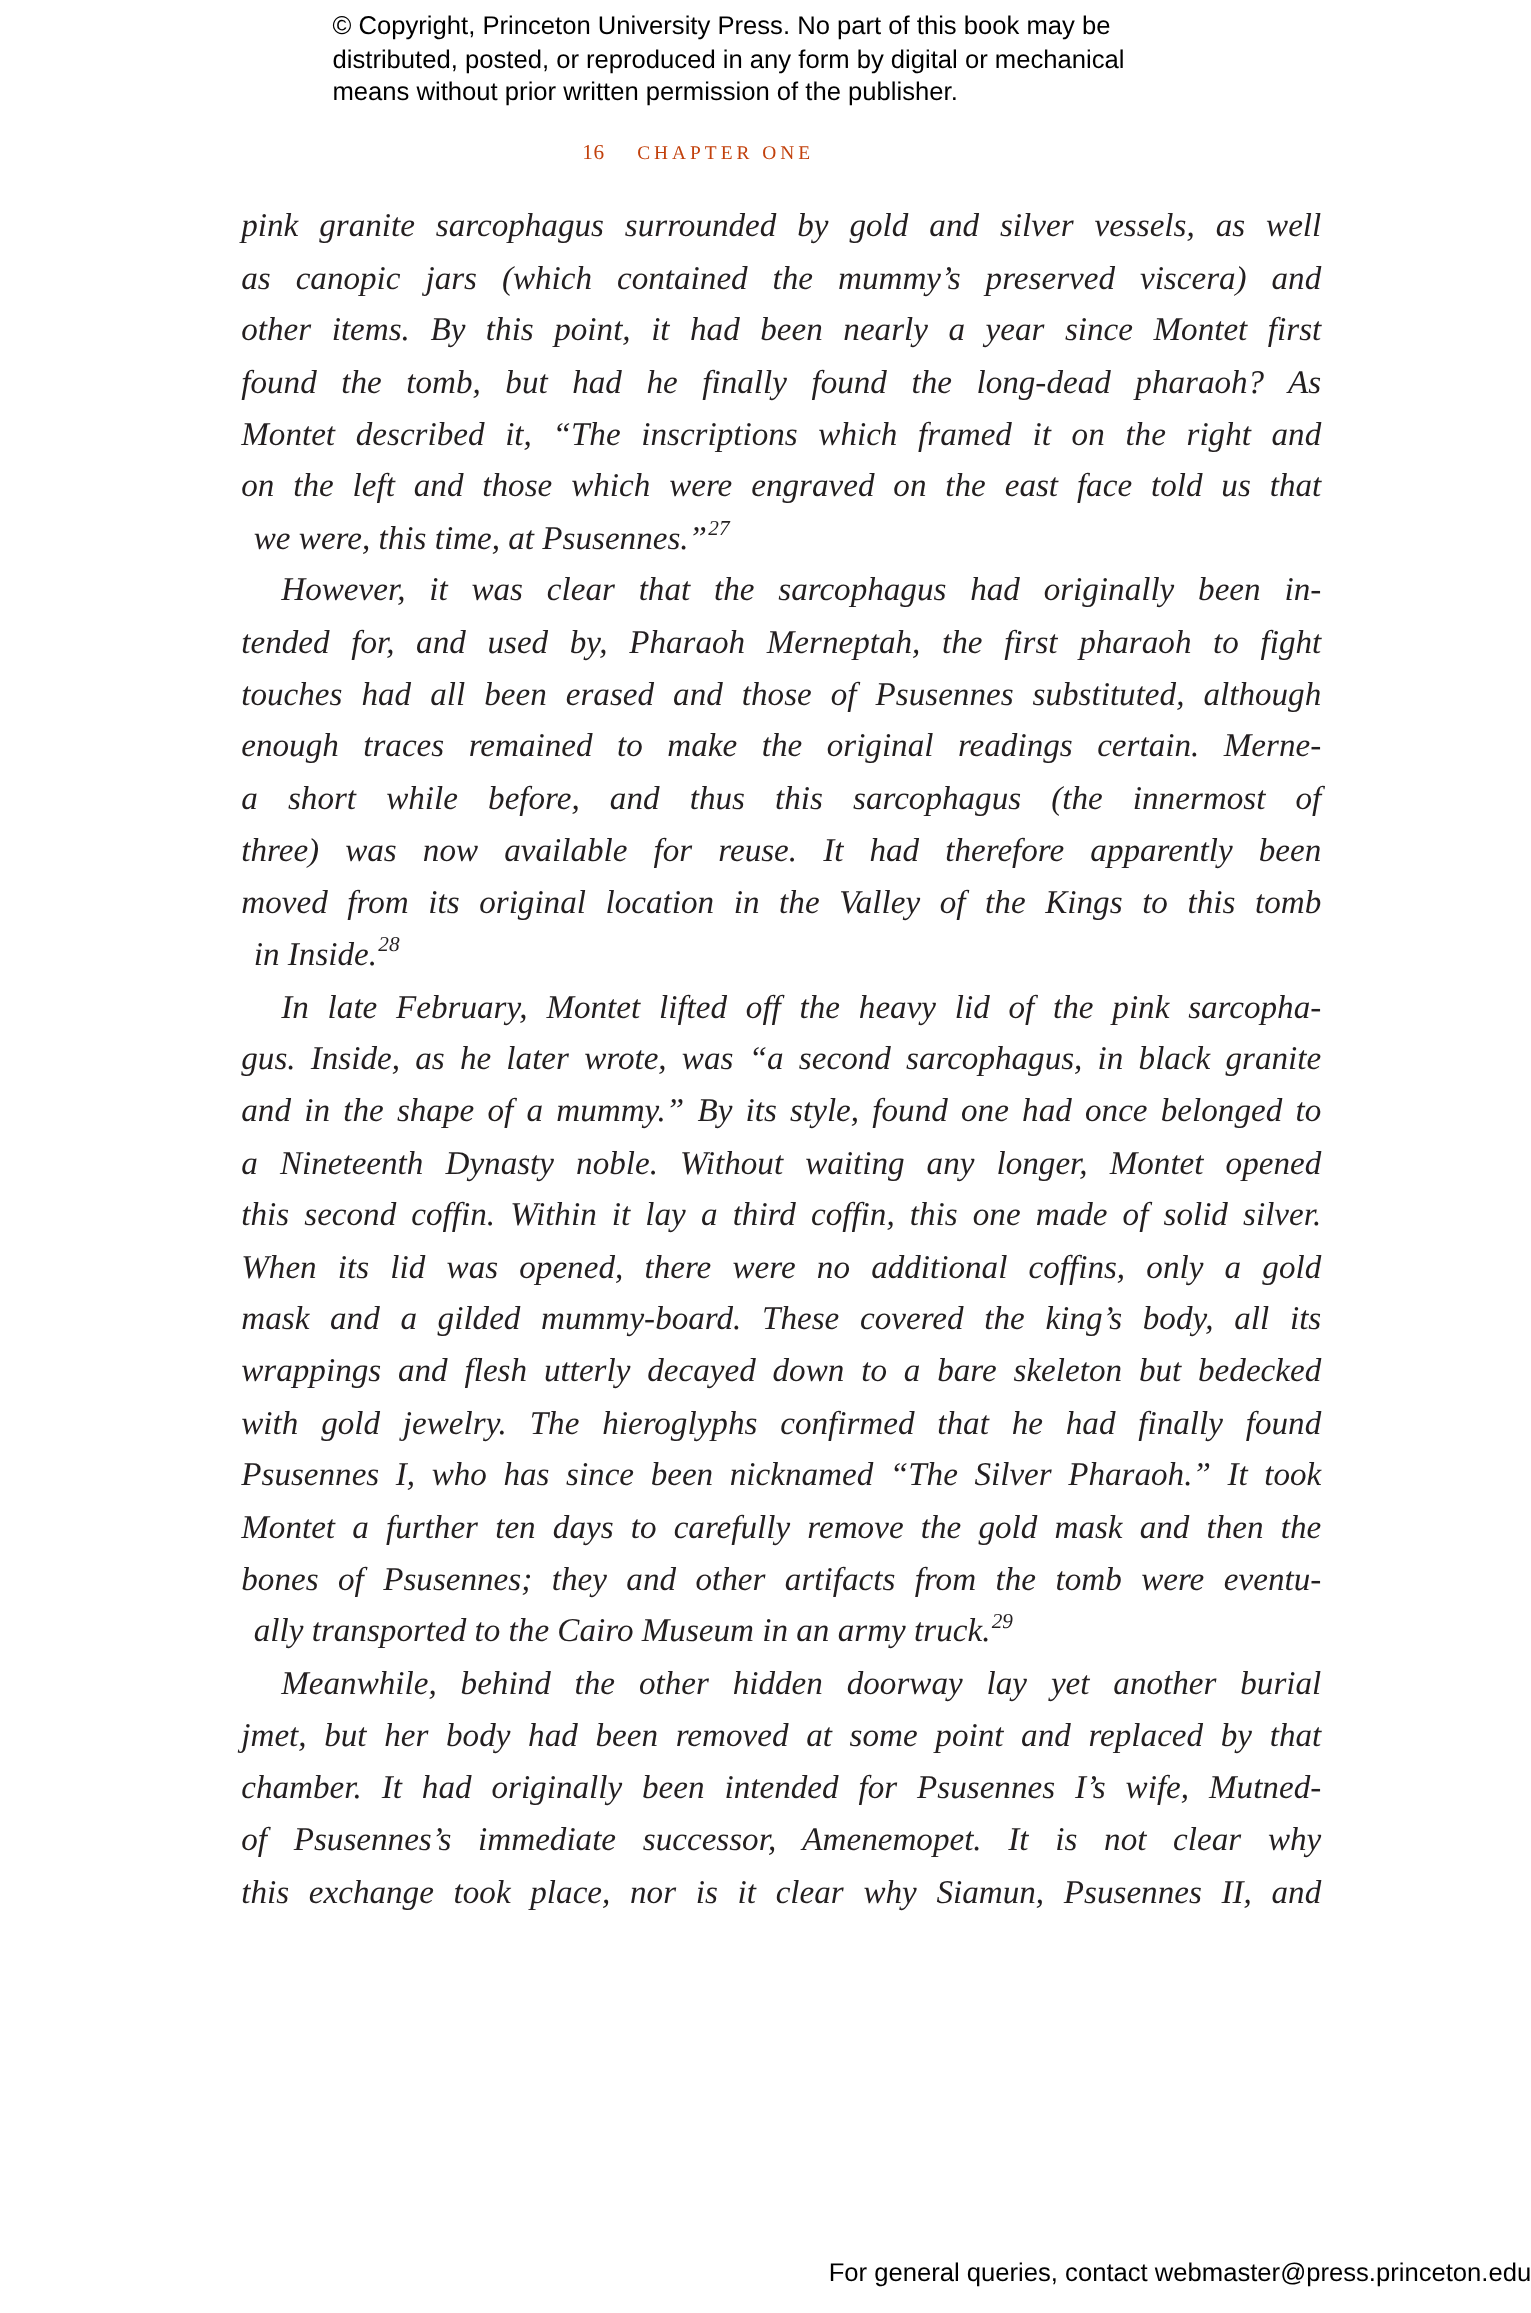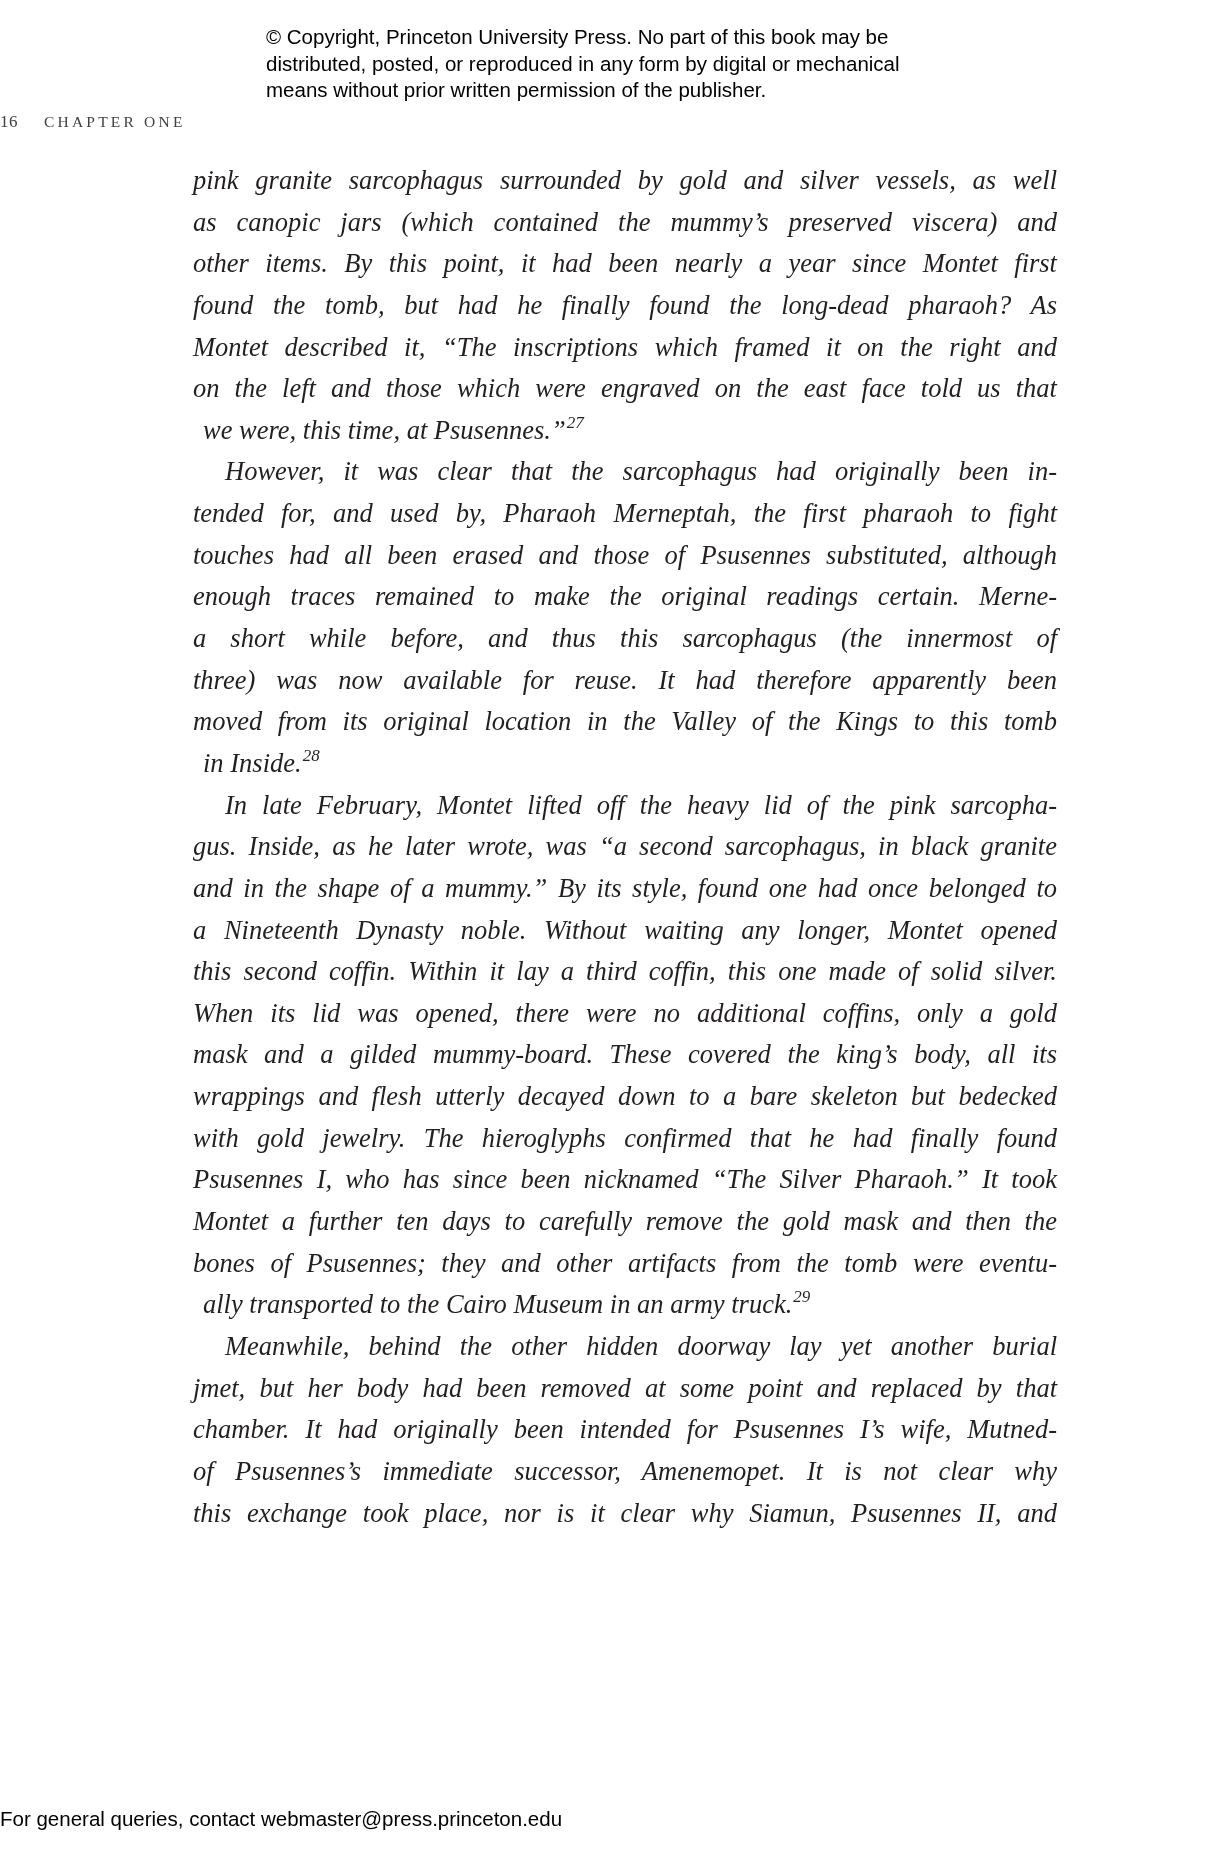--- a/index.html
+++ b/index.html
@@ -1,44 +1,44 @@
 <!DOCTYPE html>
 <html><head>
 <meta charset="utf-8">
 <style>
   html, body { margin: 0; padding: 0; background: #ffffff; }
   body { width: 1225px; height: 1850px; position: relative; overflow: hidden; }
   .copyright {
-    position: absolute; left: 266px; top: 24px; width: 800px;
+    position: absolute; left: 266px; top: 8px; width: 800px;
     font-family: "Liberation Sans", sans-serif; font-size: 20.5px; line-height: 26.5px;
     color: #000000;
   }
   .copyright div { white-space: nowrap; }
   .running-head {
-    position: absolute; left: 0; top: 112px; width: 1117px; 
-    font-family: "Liberation Serif", serif; color: #404040; font-size: 17px;
+    position: absolute; left: 0; top: 112px; width: 1117px; text-align: center;
+    font-family: "Liberation Serif", serif; color: #c2410c; font-size: 17px;
     white-space: nowrap;
   }
   .running-head .pnum { display: inline-block; margin-right: 26px; letter-spacing: 0.5px; }
   .running-head .chap { display: inline-block; letter-spacing: 3.2px; font-size: 15.5px; }
   .body-text {
     position: absolute; left: 193px; top: 160px; width: 864px;
     font-family: "Liberation Serif", serif; font-size: 26.5px; line-height: 41.65px;
     color: #231f20;
     font-style: italic;
   }
   .line {
     display: block; height: 41.65px; white-space: nowrap;
     text-align: justify; text-align-last: justify; overflow: visible;
   }
   .line.last { text-align: left; text-align-last: left; margin-left: 10px; }
   .line.indent { padding-left: 32px; }
   sup.fn { font-size: 17px; line-height: 0; vertical-align: 0; position: relative; top: -11px; margin-left: 1px; }
   .footer {
-    position: absolute; left: 0; top: 1807px; width: 1225px; text-align: left;
+    position: absolute; left: 0; top: 1807px; width: 1225px; text-align: right;
     font-family: "Liberation Sans", sans-serif; font-size: 20.5px; color: #000000;
   }
 </style>
 </head>
 <body>
 
 <div class="copyright">
   <div>© Copyright, Princeton University Press. No part of this book may be</div>
   <div>distributed, posted, or reproduced in any form by digital or mechanical</div>
   <div>means without prior written permission of the publisher.</div>

